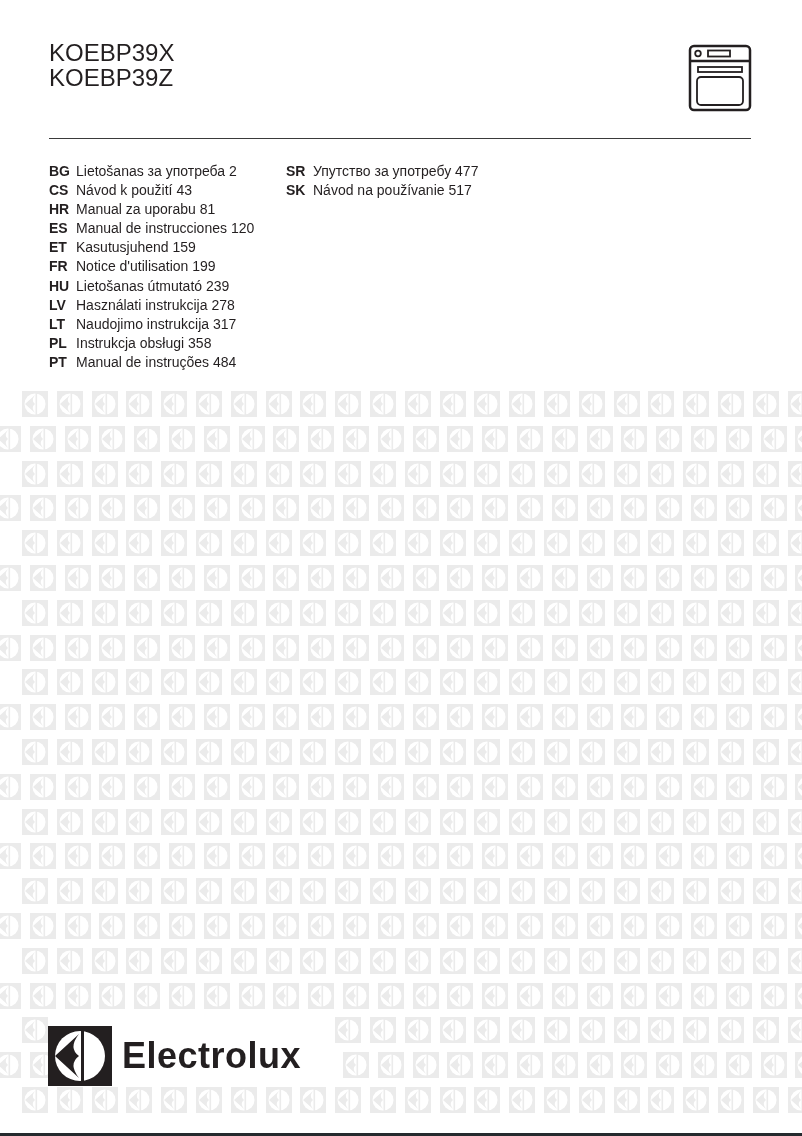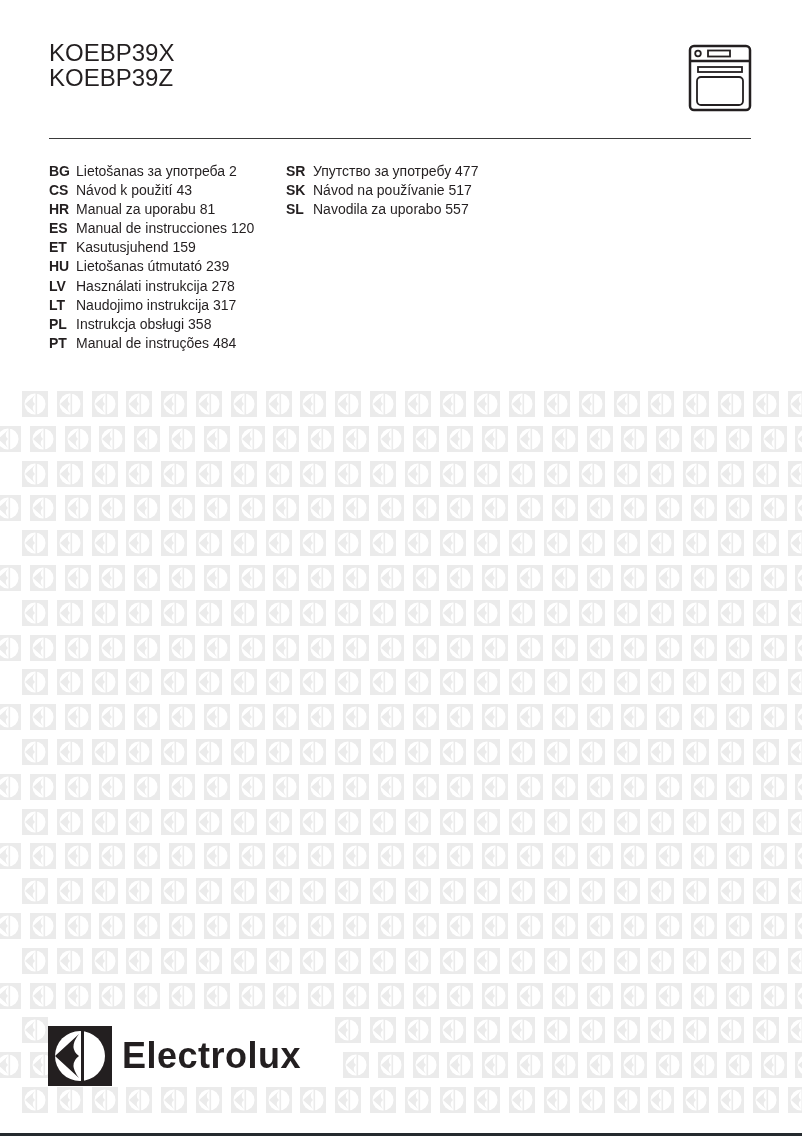--- a/index.html
+++ b/index.html
@@ -3402,20 +3402,24 @@
     </div>
   <div class="lang-row">
       <span class="code">ES</span>
       <span class="title"><span>Manual de instrucciones</span> <span>120</span></span>
     </div>
   <div class="lang-row">
       <span class="code">ET</span>
       <span class="title"><span>Kasutusjuhend</span> <span>159</span></span>
     </div>
   <div class="lang-row">
+      <span class="code">FR</span>
+      <span class="title"><span>Notice d'utilisation</span> <span>199</span></span>
+    </div>
+  <div class="lang-row">
       <span class="code">HU</span>
       <span class="title"><span>Lietošanas útmutató</span> <span>239</span></span>
     </div>
   <div class="lang-row">
       <span class="code">LV</span>
       <span class="title"><span>Használati instrukcija</span> <span>278</span></span>
     </div>
   <div class="lang-row">
       <span class="code">LT</span>
       <span class="title"><span>Naudojimo instrukcija</span> <span>317</span></span>
@@ -3431,24 +3435,20 @@
 </div>
 
 <div class="lang-col right">
   <div class="lang-row">
       <span class="code">SR</span>
       <span class="title"><span>Упутство за употребу</span> <span>477</span></span>
     </div>
   <div class="lang-row">
       <span class="code">SK</span>
       <span class="title"><span>Návod na používanie</span> <span>517</span></span>
-    </div>
-  <div class="lang-row">
-      <span class="code">SL</span>
-      <span class="title"><span>Navodila za uporabo</span> <span>557</span></span>
     </div>
 </div>
 
 <div class="logo">
   <svg width="64" height="60" viewBox="0 0 64 60">
     <circle cx="32" cy="30" r="25" fill="#ffffff"></circle>
 
     <rect x="33" y="3" width="3" height="54" fill="#231f20"></rect>
 
     <path d="M7 30 L31 8 Q20 22 31 30 Q20 38 31 52 Z" fill="#231f20"></path>

